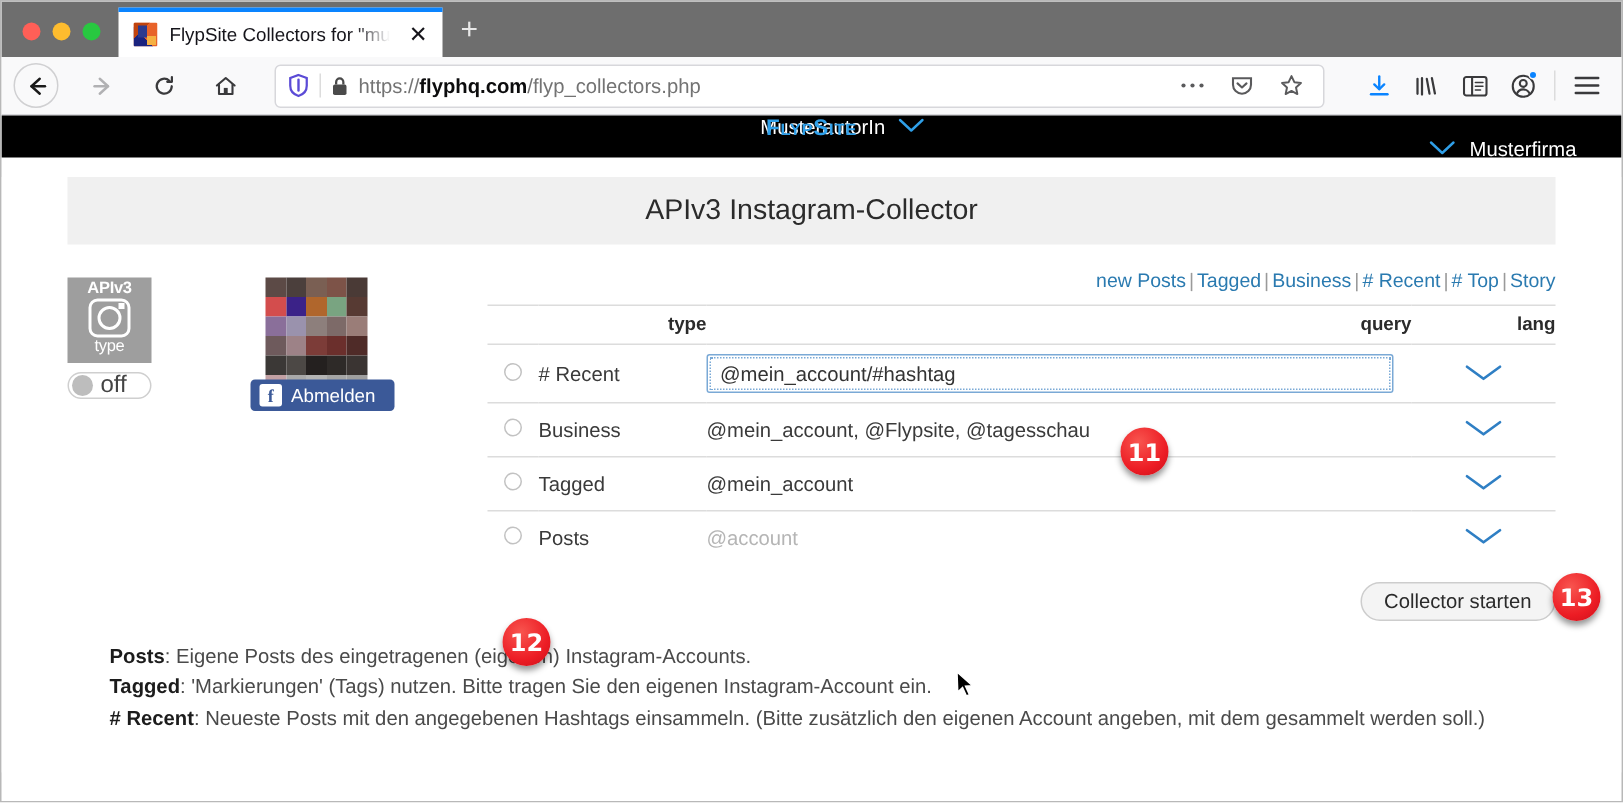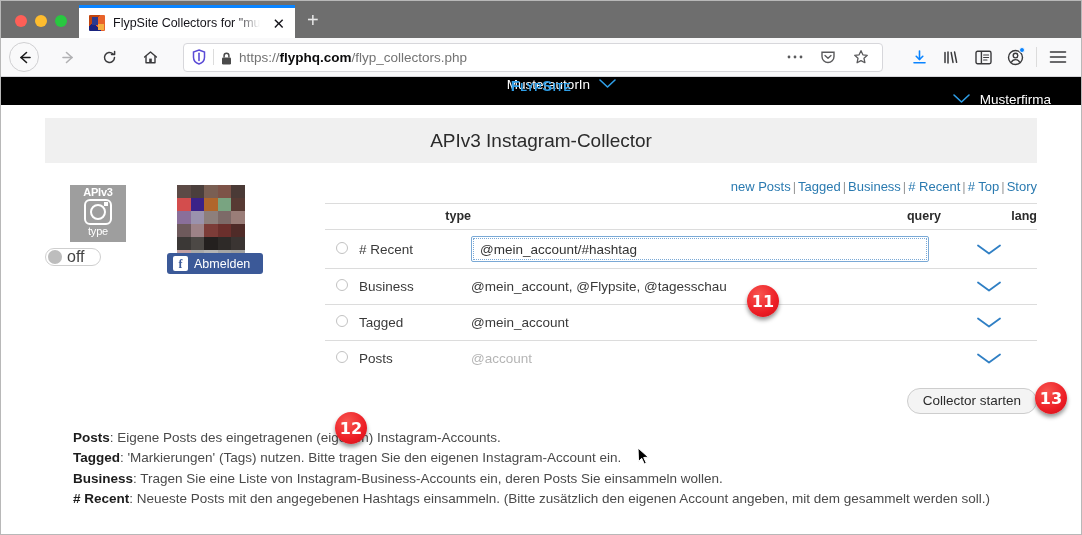--- a/index.html
+++ b/index.html
@@ -164,21 +164,20 @@
   .leftcol { width: 122px; flex: 0 0 122px; padding-top: 6px; }
   .apibox {
     width: 56px; height: 57px;
     background: #9e9e9e;
     color: #fff;
     display: flex; flex-direction: column; align-items: center;
     justify-content: flex-start;
     font-size: 11px; font-weight: bold;
     padding-top: 1px;
     letter-spacing: -.2px;
-    margin-left: 25px;
   }
   .ig-glyph {
     width: 28px; height: 26px;
     border: 2.5px solid #fff; border-radius: 6px;
     position: relative; margin: 1px 0 0 0;
   }
   .ig-glyph::before {
     content:""; position:absolute; left:50%; top:50%;
     transform: translate(-50%,-50%);
     width: 12px; height: 12px; border: 2.5px solid #fff; border-radius: 50%;
@@ -575,23 +574,20 @@
     </div>
 
     <div class="notes">
       <div>
         <b>Posts</b><span>: Eigene Posts des eingetragenen (eigenen) Instagram-Accounts.</span>
       </div>
       <div>
         <b>Tagged</b><span>: 'Markierungen' (Tags) nutzen. Bitte tragen Sie den eigenen Instagram-Account ein.</span>
       </div>
       <div>
-        <b>Business</b><span>: Tragen Sie eine Liste von Instagram-Business-Accounts ein, deren Posts Sie einsammeln wollen.</span>
-      </div>
-      <div>
         <b># Recent</b><span>: Neueste Posts mit den angegebenen Hashtags einsammeln. (Bitte zusätzlich den eigenen Account angeben, mit dem gesammelt werden soll.)</span>
       </div>
     </div>
   </div>
 
   <div class="marker" id="m11">11</div>
   <div class="marker" id="m12">12</div>
   <div class="marker" id="m13">13</div>
 
   <div class="cursor">

